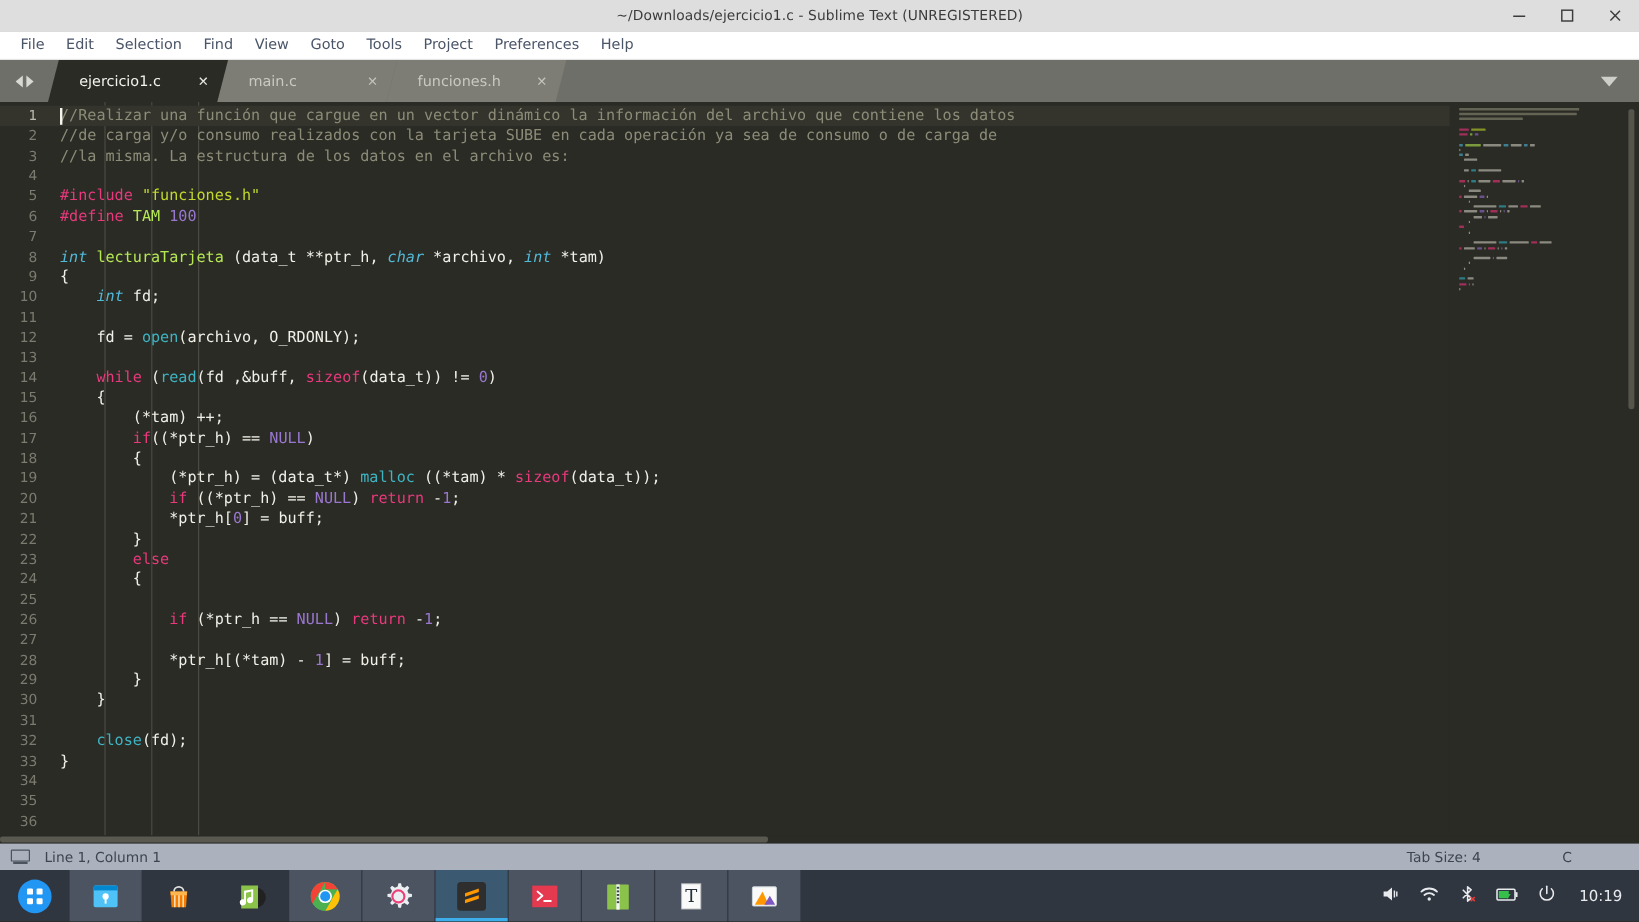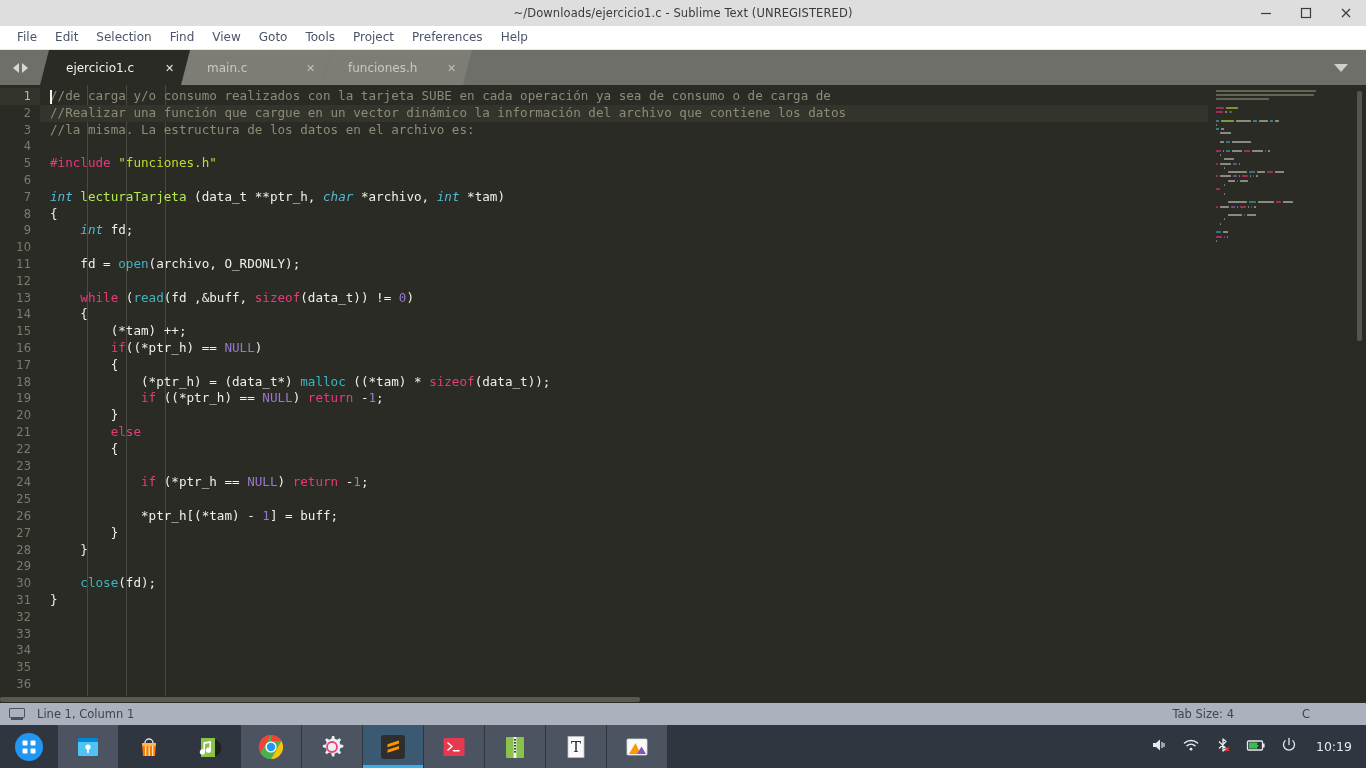--- a/index.html
+++ b/index.html
@@ -333,39 +333,41 @@
         <div class="ln">32</div>
         <div class="ln">33</div>
         <div class="ln">34</div>
         <div class="ln">35</div>
         <div class="ln">36</div>
       </div>
     <div class="code-area" id="codearea">
       <div class="guide" style="left:47px"></div>
       <div class="guide" style="left:86px"></div>
       <div class="guide" style="left:125px"></div>
-    <div class="code-line"><span class="c-com">//de carga y/o consumo realizados con la tarjeta SUBE en cada operación ya sea de consumo o de carga de</span></div>
-        <div class="code-line cur"><span class="c-com">//Realizar una función que cargue en un vector dinámico la información del archivo que contiene los datos</span></div>
+    <div class="code-line cur"><span class="c-com">//Realizar una función que cargue en un vector dinámico la información del archivo que contiene los datos</span></div>
+        <div class="code-line"><span class="c-com">//de carga y/o consumo realizados con la tarjeta SUBE en cada operación ya sea de consumo o de carga de</span></div>
         <div class="code-line"><span class="c-com">//la misma. La estructura de los datos en el archivo es:</span></div>
         <div class="code-line"> </div>
         <div class="code-line"><span class="c-pre">#include </span><span class="c-str">"funciones.h"</span></div>
+        <div class="code-line"><span class="c-pre">#define </span><span class="c-def">TAM</span><span class="c-plain"> </span><span class="c-num">100</span></div>
         <div class="code-line"> </div>
         <div class="code-line"><span class="c-type">int</span><span class="c-plain"> </span><span class="c-def">lecturaTarjeta</span><span class="c-plain"> (data_t **ptr_h, </span><span class="c-type">char</span><span class="c-plain"> *archivo, </span><span class="c-type">int</span><span class="c-plain"> *tam)</span></div>
         <div class="code-line"><span class="c-plain">{</span></div>
         <div class="code-line"><span class="c-plain">    </span><span class="c-type">int</span><span class="c-plain"> fd;</span></div>
         <div class="code-line"> </div>
         <div class="code-line"><span class="c-plain">    fd = </span><span class="c-fn">open</span><span class="c-plain">(archivo, O_RDONLY);</span></div>
         <div class="code-line"> </div>
         <div class="code-line"><span class="c-plain">    </span><span class="c-kw">while</span><span class="c-plain"> (</span><span class="c-fn">read</span><span class="c-plain">(fd ,&amp;buff, </span><span class="c-kw">sizeof</span><span class="c-plain">(data_t)) != </span><span class="c-num">0</span><span class="c-plain">)</span></div>
         <div class="code-line"><span class="c-plain">    {</span></div>
         <div class="code-line"><span class="c-plain">        (*tam) ++;</span></div>
         <div class="code-line"><span class="c-plain">        </span><span class="c-kw">if</span><span class="c-plain">((*ptr_h) == </span><span class="c-const">NULL</span><span class="c-plain">)</span></div>
         <div class="code-line"><span class="c-plain">        {</span></div>
         <div class="code-line"><span class="c-plain">            (*ptr_h) = (data_t*) </span><span class="c-fn">malloc</span><span class="c-plain"> ((*tam) * </span><span class="c-kw">sizeof</span><span class="c-plain">(data_t));</span></div>
         <div class="code-line"><span class="c-plain">            </span><span class="c-kw">if</span><span class="c-plain"> ((*ptr_h) == </span><span class="c-const">NULL</span><span class="c-plain">) </span><span class="c-kw">return</span><span class="c-plain"> -</span><span class="c-num">1</span><span class="c-plain">;</span></div>
+        <div class="code-line"><span class="c-plain">            *ptr_h[</span><span class="c-num">0</span><span class="c-plain">] = buff;</span></div>
         <div class="code-line"><span class="c-plain">        }</span></div>
         <div class="code-line"><span class="c-plain">        </span><span class="c-kw">else</span></div>
         <div class="code-line"><span class="c-plain">        {</span></div>
         <div class="code-line"> </div>
         <div class="code-line"><span class="c-plain">            </span><span class="c-kw">if</span><span class="c-plain"> (*ptr_h == </span><span class="c-const">NULL</span><span class="c-plain">) </span><span class="c-kw">return</span><span class="c-plain"> -</span><span class="c-num">1</span><span class="c-plain">;</span></div>
         <div class="code-line"> </div>
         <div class="code-line"><span class="c-plain">            *ptr_h[(*tam) - </span><span class="c-num">1</span><span class="c-plain">] = buff;</span></div>
         <div class="code-line"><span class="c-plain">        }</span></div>
         <div class="code-line"><span class="c-plain">    }</span></div>
         <div class="code-line"> </div>

